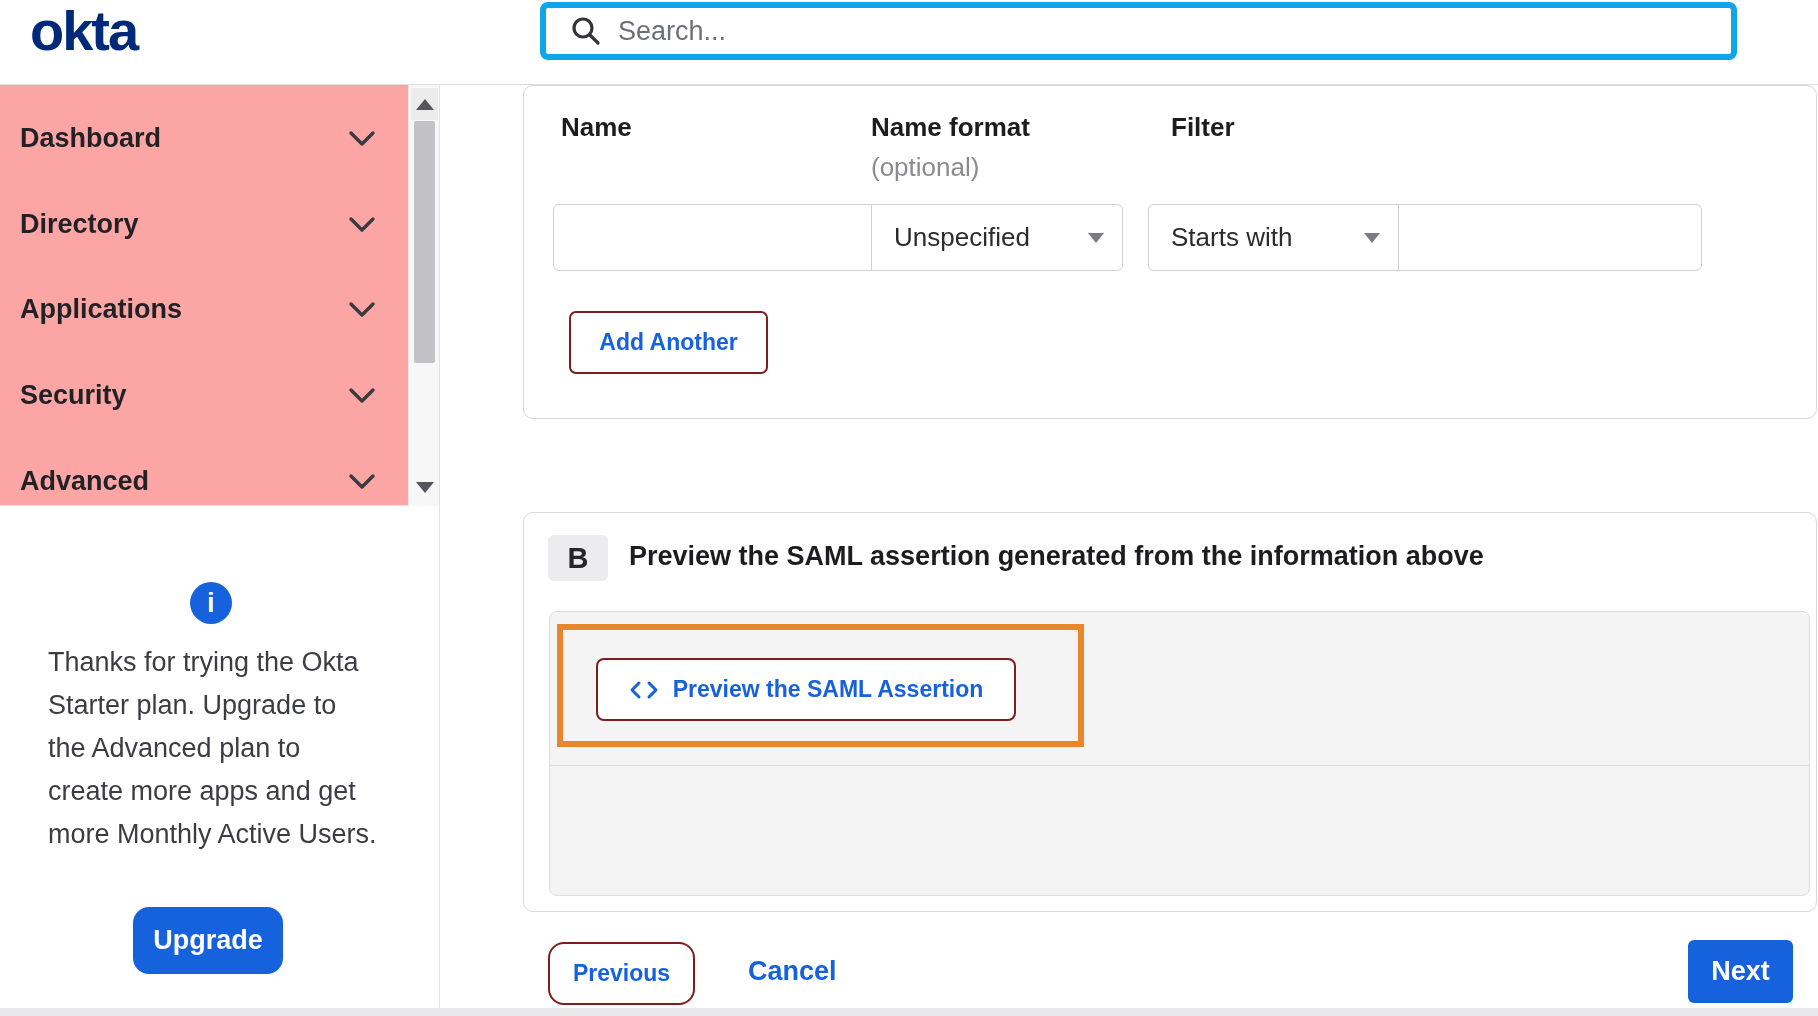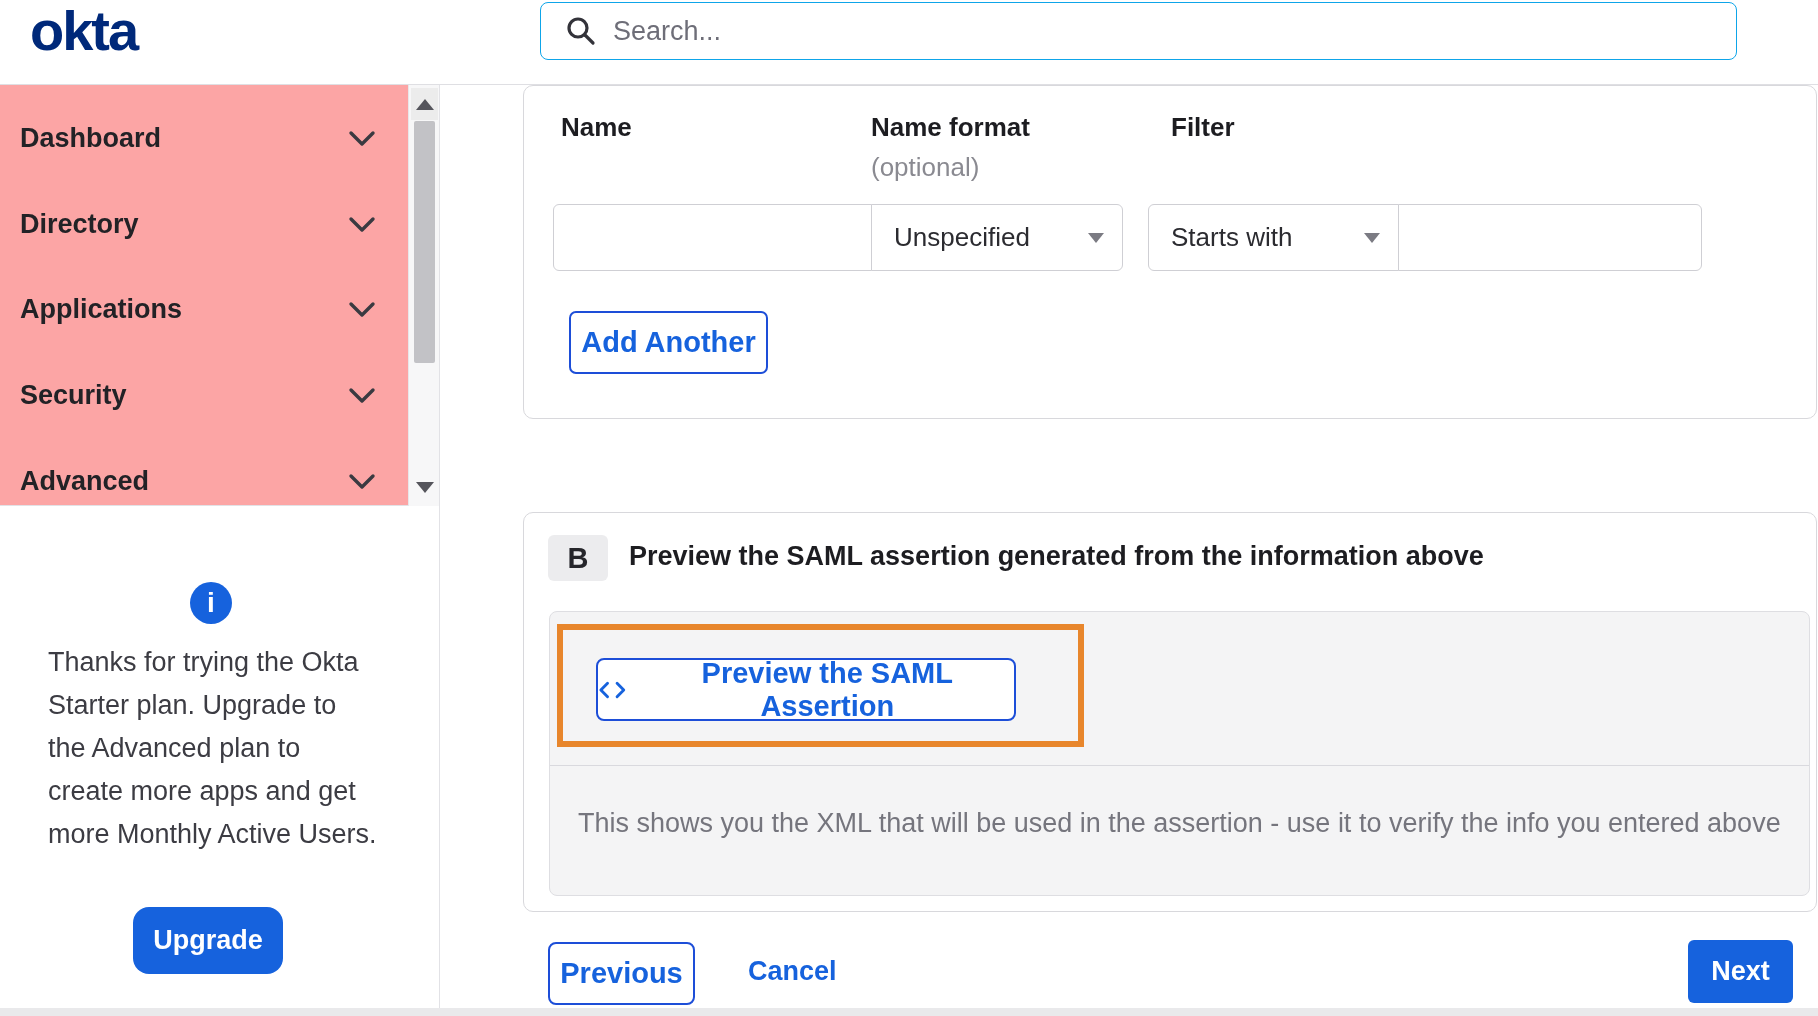--- a/index.html
+++ b/index.html
@@ -3,21 +3,21 @@
 <meta charset="utf-8">
 <style>
   * { margin:0; padding:0; box-sizing:border-box; }
   html,body { background:#fff; }
   body { font-family:"Liberation Sans", sans-serif; color:#1d1d21; }
   .page { position:relative; width:1818px; height:1016px; background:#fff; overflow:hidden; }
 
   
   .header { position:absolute; left:0; top:0; width:1818px; height:85px; background:#fff; border-bottom:1px solid #dfdfe3; }
   .logo { position:absolute; left:30px; top:-2px; font-size:56px; font-weight:700; letter-spacing:-2px; color:#00297a; }
-  .searchbox { position:absolute; left:540px; top:2px; width:1197px; height:58px; border:1px solid #0ea5e9; border-radius:8px; background:#fff; display:flex; align-items:center; padding-left:24px; }
+  .searchbox { position:absolute; left:540px; top:2px; width:1197px; height:58px; border:6px solid #0ea5e9; border-radius:8px; background:#fff; display:flex; align-items:center; padding-left:24px; }
   .searchbox .ph { color:#6e6e78; font-size:27px; margin-left:16px; }
 
   
   .sidebar { position:absolute; left:0; top:85px; width:440px; height:931px; background:#fff; border-right:1px solid #e2e2e6; }
   .nav { position:absolute; left:0; top:0; width:439px; height:421px; background:#fca5a5; border-bottom:1px solid #e2e2e6; }
   .nav-item { position:absolute; left:0; width:406px; height:52px; cursor:pointer; }
   .nav-item .lbl { position:absolute; left:20px; top:0; line-height:52px; font-size:27px; font-weight:600; color:#222226; }
   .nav-item .chev { position:absolute; left:348px; top:18px; }
   
   .sb-scroll { position:absolute; left:408px; top:0; width:31px; height:421px; background:#f7f7f8; border-left:1px solid #e7e7ea; }
@@ -36,35 +36,35 @@
 
   
   .card { position:absolute; background:#fff; border:1px solid #d8d8dc; border-radius:10px; }
   .card1 { left:523px; top:85px; width:1294px; height:334px; }
   .col-label { position:absolute; top:26px; font-size:26px; font-weight:700; color:#1d1d21; }
   .col-sub { position:absolute; top:66px; font-size:26px; font-weight:400; color:#8a8a91; }
   .tinput { position:absolute; height:67px; border:1px solid #cfcfd4; background:#fff; font-family:inherit; font-size:26px; color:#1d1d21; padding:0 16px; }
   .fselect { position:absolute; height:67px; border:1px solid #cfcfd4; background:#fff; display:flex; align-items:center; justify-content:space-between; padding:0 18px 0 22px; cursor:pointer; }
   .fselect .sel-val { font-size:26px; color:#2b2b30; }
   .caret { width:0; height:0; border-left:8px solid transparent; border-right:8px solid transparent; border-top:10px solid #7b7b83; }
-  .btn-outline { background:#fff; border:2px solid #1d4ed8; border-radius:7px; color:#1662dd; font-size:29px; font-weight:700; font-family:inherit; cursor:pointer; }
+  .btn-outline { background:#fff; border:2px solid #7f1d1d; border-radius:7px; color:#1662dd; font-size:23px; font-weight:700; font-family:inherit; cursor:pointer; }
   .add-another { position:absolute; left:45px; top:225px; width:199px; height:63px; }
 
   
   .card2 { left:523px; top:512px; width:1294px; height:400px; }
   .b-badge { position:absolute; left:24px; top:22px; width:60px; height:46px; background:#ececee; border-radius:6px; text-align:center; line-height:46px; font-size:29px; font-weight:600; color:#26262b; }
   .sec-title { position:absolute; left:105px; top:28px; font-size:27px; font-weight:700; color:#1d1d21; }
   .panel { position:absolute; left:25px; top:98px; width:1261px; height:285px; background:#f4f4f5; border:1px solid #dedee2; border-radius:8px; }
   .divider { position:absolute; left:0; top:153px; width:100%; height:1px; background:#d9d9de; }
   .hl-orange { position:absolute; left:7px; top:12px; width:527px; height:123px; border:6px solid #e8862c; }
   .preview-btn { position:absolute; left:46px; top:46px; width:420px; height:63px; border-radius:8px; display:flex; align-items:center; justify-content:center; gap:14px; }
   .helper { position:absolute; left:28px; top:196px; font-size:27px; color:#75757d; }
 
   
-  .prev-btn { position:absolute; left:548px; top:942px; width:147px; height:63px; border-radius:8px; }
+  .prev-btn { position:absolute; left:548px; top:942px; width:147px; height:63px; border-radius:16px; }
   .cancel-link { position:absolute; left:748px; top:956px; font-size:27px; font-weight:700; color:#1662dd; cursor:pointer; background:none; border:none; font-family:inherit; }
   .next-btn { position:absolute; left:1688px; top:940px; width:105px; height:63px; background:#1662dd; border:none; border-radius:6px; color:#fff; font-size:27px; font-weight:700; font-family:inherit; cursor:pointer; }
   .bottom-strip { position:absolute; left:0; top:1008px; width:1818px; height:8px; background:#e9e9eb; }
 </style>
 </head>
 <body>
 
 <div class="page">
 
   <div class="header">
@@ -160,21 +160,20 @@
     <div class="panel">
       <div class="hl-orange"></div>
       <button class="btn-outline preview-btn">
         <svg width="30" height="20" viewBox="0 0 30 20">
           <path d="M10 3 L3 10 L10 17" fill="none" stroke="#1662dd" stroke-width="3" stroke-linecap="round" stroke-linejoin="round"></path>
           <path d="M20 3 L27 10 L20 17" fill="none" stroke="#1662dd" stroke-width="3" stroke-linecap="round" stroke-linejoin="round"></path>
         </svg>
         <span>Preview the SAML Assertion</span>
       </button>
       <div class="divider"></div>
-      <div class="helper">This shows you the XML that will be used in the assertion - use it to verify the info you entered above</div>
     </div>
   </div>
 
   <button class="btn-outline prev-btn">Previous</button>
   <button class="cancel-link">Cancel</button>
   <button class="next-btn">Next</button>
 
   <div class="bottom-strip"></div>
 </div>
 

